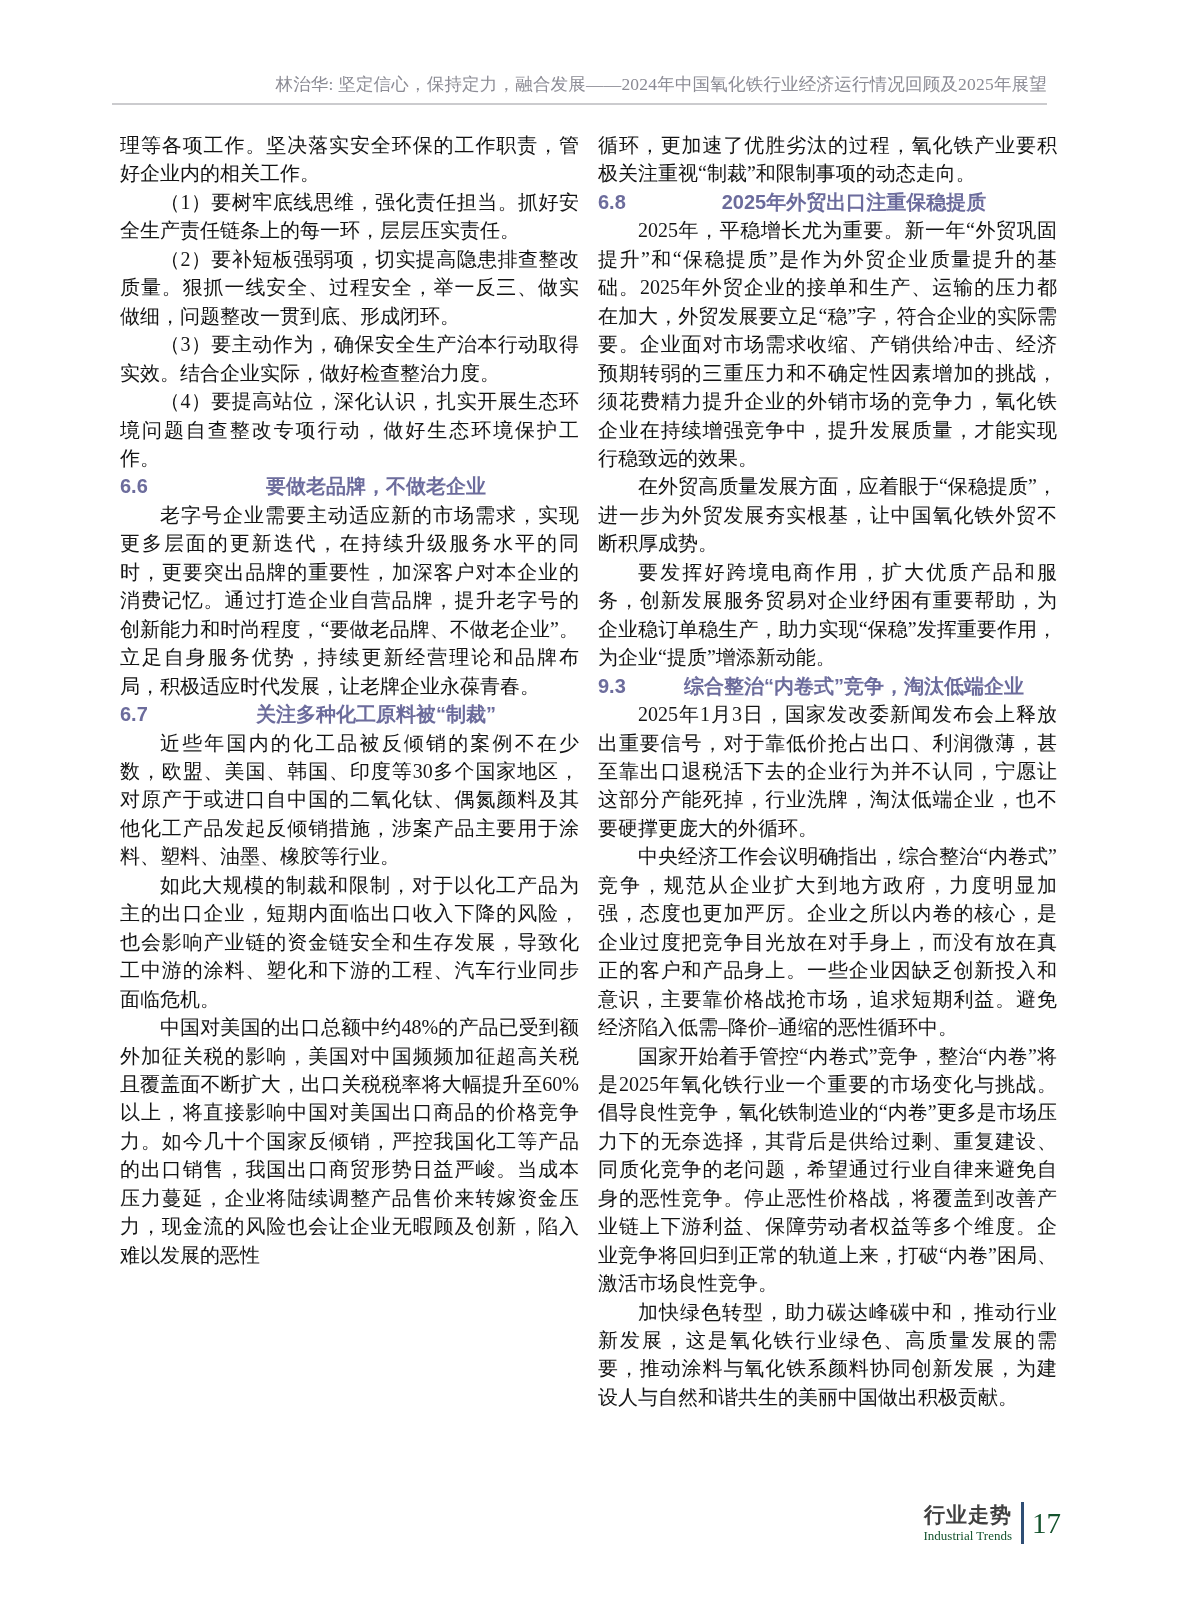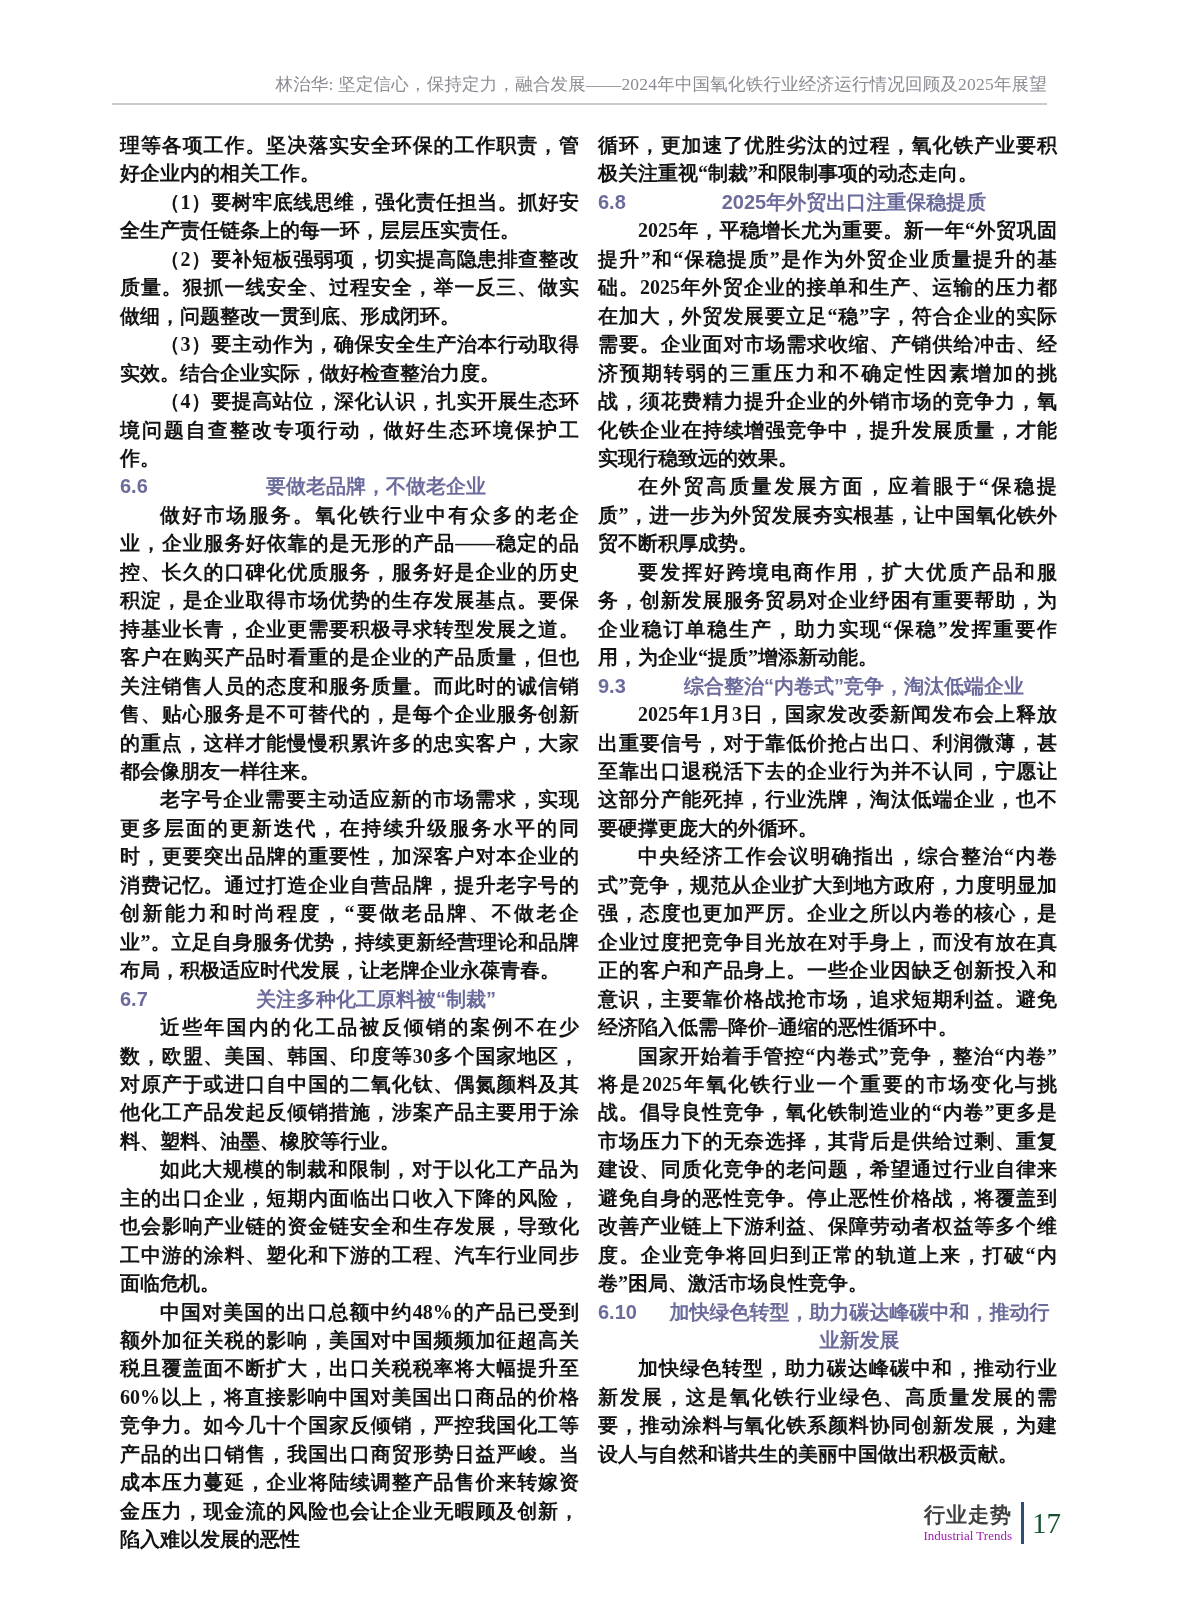--- a/index.html
+++ b/index.html
@@ -43,21 +43,20 @@
   }
 
   .column p.body-para {
     margin: 0;
     font-size: 20px;
     line-height: 28.45px;
     text-align: justify;
     text-indent: 2em;
     color: #141414;
     font-family: "Liberation Serif", "DejaVu Serif", serif;
-    font-weight: bold;
   }
 
   .column .section-heading {
     margin: 0;
     display: flex;
     align-items: flex-start;
     font-family: "Liberation Sans", "DejaVu Sans", sans-serif;
     font-weight: bold;
     font-size: 20px;
     line-height: 28.45px;
@@ -89,21 +88,21 @@
     font-family: "Liberation Sans", "DejaVu Sans", sans-serif;
     font-weight: bold;
     font-size: 21px;
     letter-spacing: 1px;
     color: #404040;
     line-height: 22px;
   }
   .footer-en {
     font-family: "Liberation Serif", "DejaVu Serif", serif;
     font-size: 13px;
-    color: #a21caf;
+    color: #14532d;
     line-height: 15px;
     margin-top: 2px;
   }
   .footer-bar {
     width: 3px;
     height: 42px;
     background: #2f4e75;
     margin-right: 8px;
   }
   .footer-page {
@@ -121,21 +120,20 @@
   <div class="column">
       <p class="body-para" style="text-indent: 0px;">理等各项工作。坚决落实安全环保的工作职责，管好企业内的相关工作。</p>
       <p class="body-para">（1）要树牢底线思维，强化责任担当。抓好安全生产责任链条上的每一环，层层压实责任。</p>
       <p class="body-para">（2）要补短板强弱项，切实提高隐患排查整改质量。狠抓一线安全、过程安全，举一反三、做实做细，问题整改一贯到底、形成闭环。</p>
       <p class="body-para">（3）要主动作为，确保安全生产治本行动取得实效。结合企业实际，做好检查整治力度。</p>
       <p class="body-para">（4）要提高站位，深化认识，扎实开展生态环境问题自查整改专项行动，做好生态环境保护工作。</p>
       <div class="section-heading">
         <span class="sec-num">6.6</span>
         <span class="sec-title">要做老品牌，不做老企业</span>
       </div>
-      <p class="body-para">做好市场服务。氧化铁行业中有众多的老企业，企业服务好依靠的是无形的产品——稳定的品控、长久的口碑化优质服务，服务好是企业的历史积淀，是企业取得市场优势的生存发展基点。要保持基业长青，企业更需要积极寻求转型发展之道。客户在购买产品时看重的是企业的产品质量，但也关注销售人员的态度和服务质量。而此时的诚信销售、贴心服务是不可替代的，是每个企业服务创新的重点，这样才能慢慢积累许多的忠实客户，大家都会像朋友一样往来。</p>
       <p class="body-para">老字号企业需要主动适应新的市场需求，实现更多层面的更新迭代，在持续升级服务水平的同时，更要突出品牌的重要性，加深客户对本企业的消费记忆。通过打造企业自营品牌，提升老字号的创新能力和时尚程度，“要做老品牌、不做老企业”。立足自身服务优势，持续更新经营理论和品牌布局，积极适应时代发展，让老牌企业永葆青春。</p>
       <div class="section-heading">
         <span class="sec-num">6.7</span>
         <span class="sec-title">关注多种化工原料被“制裁”</span>
       </div>
       <p class="body-para">近些年国内的化工品被反倾销的案例不在少数，欧盟、美国、韩国、印度等30多个国家地区，对原产于或进口自中国的二氧化钛、偶氮颜料及其他化工产品发起反倾销措施，涉案产品主要用于涂料、塑料、油墨、橡胶等行业。</p>
       <p class="body-para">如此大规模的制裁和限制，对于以化工产品为主的出口企业，短期内面临出口收入下降的风险，也会影响产业链的资金链安全和生存发展，导致化工中游的涂料、塑化和下游的工程、汽车行业同步面临危机。</p>
       <p class="body-para">中国对美国的出口总额中约48%的产品已受到额外加征关税的影响，美国对中国频频加征超高关税且覆盖面不断扩大，出口关税税率将大幅提升至60%以上，将直接影响中国对美国出口商品的价格竞争力。如今几十个国家反倾销，严控我国化工等产品的出口销售，我国出口商贸形势日益严峻。当成本压力蔓延，企业将陆续调整产品售价来转嫁资金压力，现金流的风险也会让企业无暇顾及创新，陷入难以发展的恶性</p>
     </div>
   <div class="column">
@@ -147,24 +145,20 @@
       <p class="body-para">2025年，平稳增长尤为重要。新一年“外贸巩固提升”和“保稳提质”是作为外贸企业质量提升的基础。2025年外贸企业的接单和生产、运输的压力都在加大，外贸发展要立足“稳”字，符合企业的实际需要。企业面对市场需求收缩、产销供给冲击、经济预期转弱的三重压力和不确定性因素增加的挑战，须花费精力提升企业的外销市场的竞争力，氧化铁企业在持续增强竞争中，提升发展质量，才能实现行稳致远的效果。</p>
       <p class="body-para">在外贸高质量发展方面，应着眼于“保稳提质”，进一步为外贸发展夯实根基，让中国氧化铁外贸不断积厚成势。</p>
       <p class="body-para">要发挥好跨境电商作用，扩大优质产品和服务，创新发展服务贸易对企业纾困有重要帮助，为企业稳订单稳生产，助力实现“保稳”发挥重要作用，为企业“提质”增添新动能。</p>
       <div class="section-heading">
         <span class="sec-num">9.3</span>
         <span class="sec-title">综合整治“内卷式”竞争，淘汰低端企业</span>
       </div>
       <p class="body-para">2025年1月3日，国家发改委新闻发布会上释放出重要信号，对于靠低价抢占出口、利润微薄，甚至靠出口退税活下去的企业行为并不认同，宁愿让这部分产能死掉，行业洗牌，淘汰低端企业，也不要硬撑更庞大的外循环。</p>
       <p class="body-para">中央经济工作会议明确指出，综合整治“内卷式”竞争，规范从企业扩大到地方政府，力度明显加强，态度也更加严厉。企业之所以内卷的核心，是企业过度把竞争目光放在对手身上，而没有放在真正的客户和产品身上。一些企业因缺乏创新投入和意识，主要靠价格战抢市场，追求短期利益。避免经济陷入低需–降价–通缩的恶性循环中。</p>
       <p class="body-para">国家开始着手管控“内卷式”竞争，整治“内卷”将是2025年氧化铁行业一个重要的市场变化与挑战。倡导良性竞争，氧化铁制造业的“内卷”更多是市场压力下的无奈选择，其背后是供给过剩、重复建设、同质化竞争的老问题，希望通过行业自律来避免自身的恶性竞争。停止恶性价格战，将覆盖到改善产业链上下游利益、保障劳动者权益等多个维度。企业竞争将回归到正常的轨道上来，打破“内卷”困局、激活市场良性竞争。</p>
-      <div class="section-heading">
-        <span class="sec-num">6.10</span>
-        <span class="sec-title">加快绿色转型，助力碳达峰碳中和，推动行业新发展</span>
-      </div>
       <p class="body-para">加快绿色转型，助力碳达峰碳中和，推动行业新发展，这是氧化铁行业绿色、高质量发展的需要，推动涂料与氧化铁系颜料协同创新发展，为建设人与自然和谐共生的美丽中国做出积极贡献。</p>
     </div>
 </div>
 
 <div class="page-footer">
   <div class="footer-labels">
     <div class="footer-cn">行业走势</div>
     <div class="footer-en">Industrial Trends</div>
   </div>
   <div class="footer-bar"></div>

